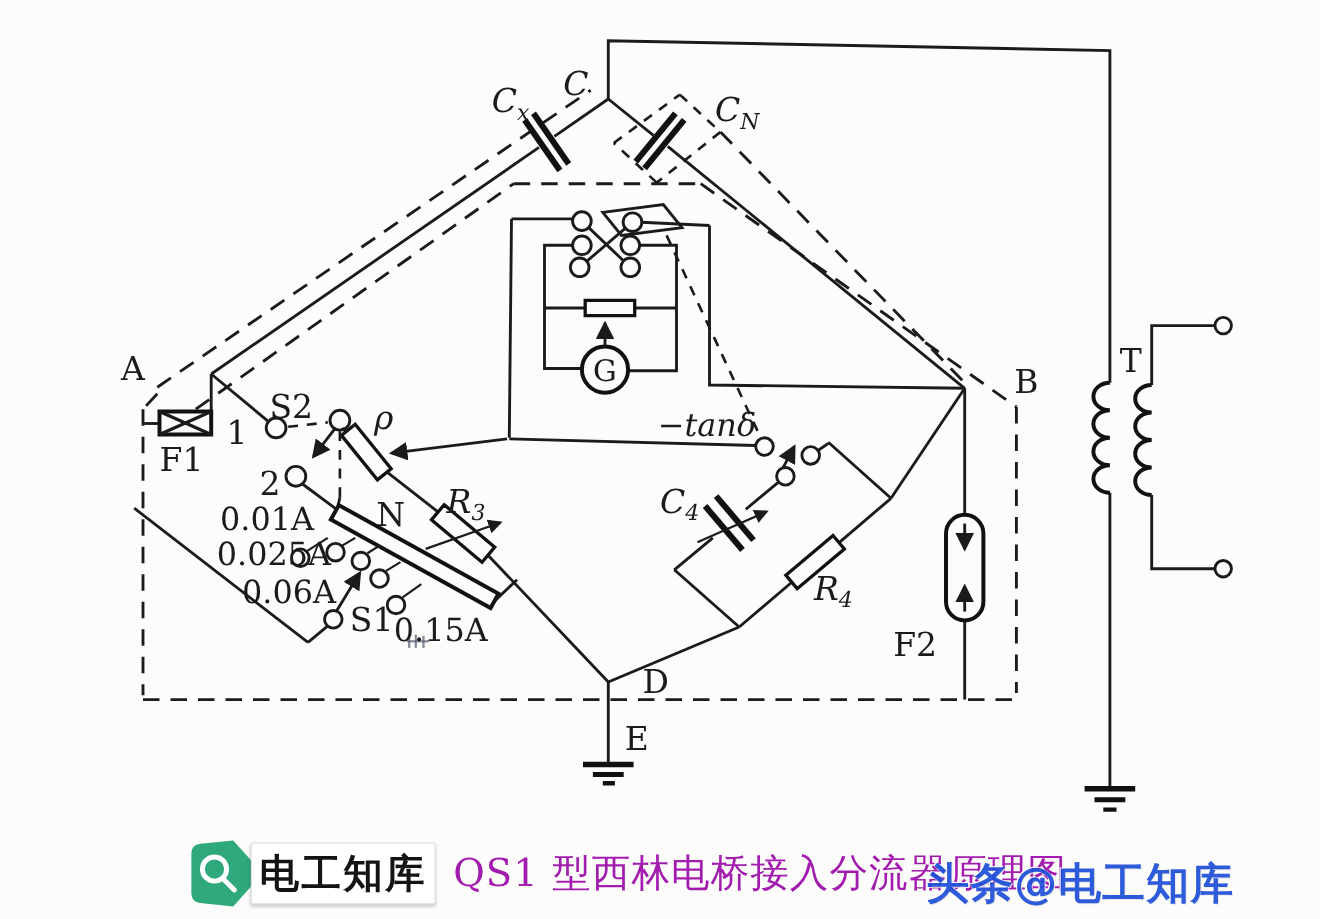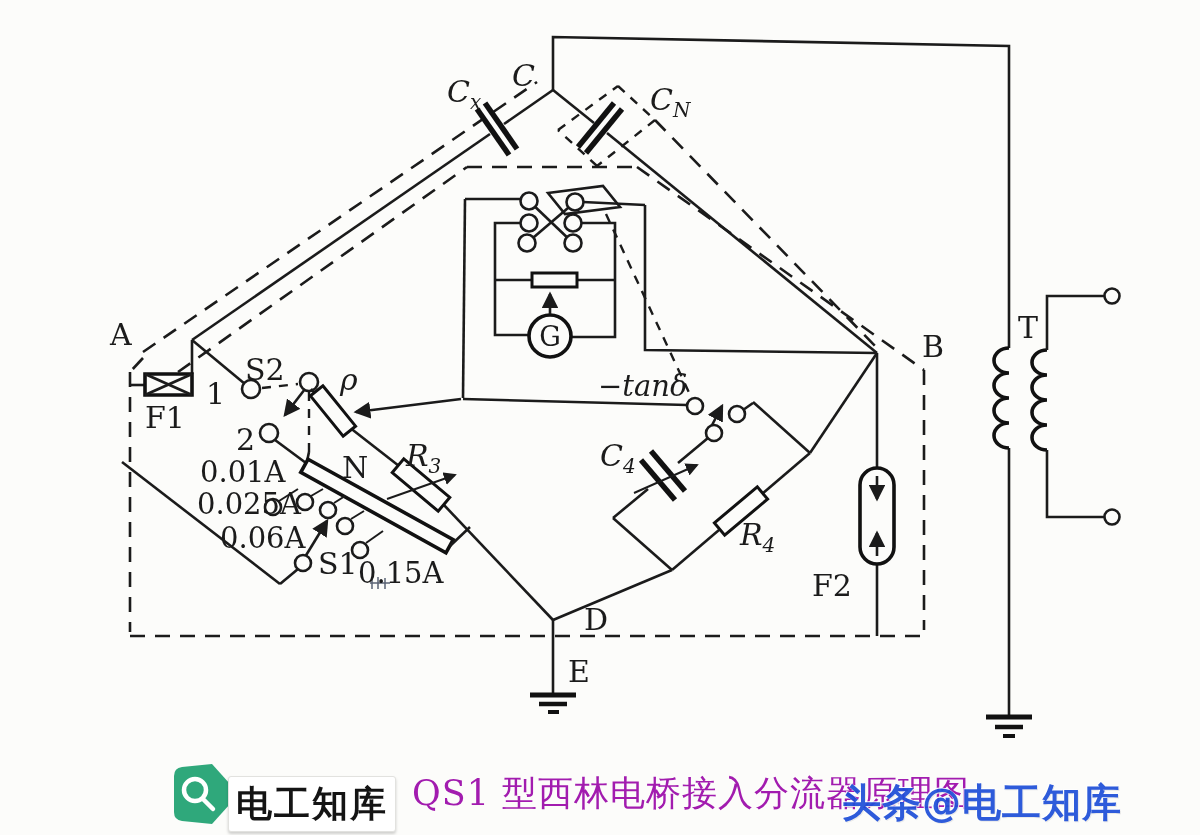--- a/index.html
+++ b/index.html
@@ -21,21 +21,21 @@
   .comp{stroke:#111;stroke-width:3;fill:#fcfcfa;}
   .thick{stroke:#111;stroke-width:3.6;fill:#fcfcfa;}
   .node{stroke:#1b1b1b;stroke-width:2.6;fill:#fcfcfa;}
   .coil{stroke:#111;stroke-width:3.6;fill:none;}
   .gbar{stroke:#111;fill:none;}
   .thin{stroke:#1b1b1b;stroke-width:2;fill:none;}
   .smudge{stroke:#5a6374;stroke-width:2;fill:none;opacity:.75;}
 
   .footer-logo{position:absolute;left:166px;top:760px;width:232px;height:68px;}
   .badge{position:absolute;left:0;top:2px;width:76px;height:64px;}
-  .label-box{position:absolute;left:62px;top:16px;width:166px;height:54px;background:#ffffff;
+  .label-box{position:absolute;left:62px;top:6px;width:166px;height:54px;background:#ffffff;
              border:1px solid #e2e2df;border-radius:3px;box-shadow:0 2px 3px rgba(0,0,0,.18);
              display:flex;align-items:center;justify-content:center;}
   .label-box span{font-family:"Liberation Sans","DejaVu Sans",sans-serif;font-weight:bold;
                   font-size:36px;color:#141414;letter-spacing:2px;white-space:nowrap;}
   .caption{position:absolute;left:412px;top:770px;font-size:35px;color:#a21caf;
            letter-spacing:1px;white-space:nowrap;}
   .watermark{position:absolute;left:842px;top:776px;font-family:"DejaVu Sans","Liberation Sans",sans-serif;
              font-weight:bold;font-size:39px;color:#1d4ed8;letter-spacing:1px;white-space:nowrap;
              text-shadow:-1px -1px 0 #ffffff,1px 1px 0 #e8e8e8;opacity:.92;}
 </style>

